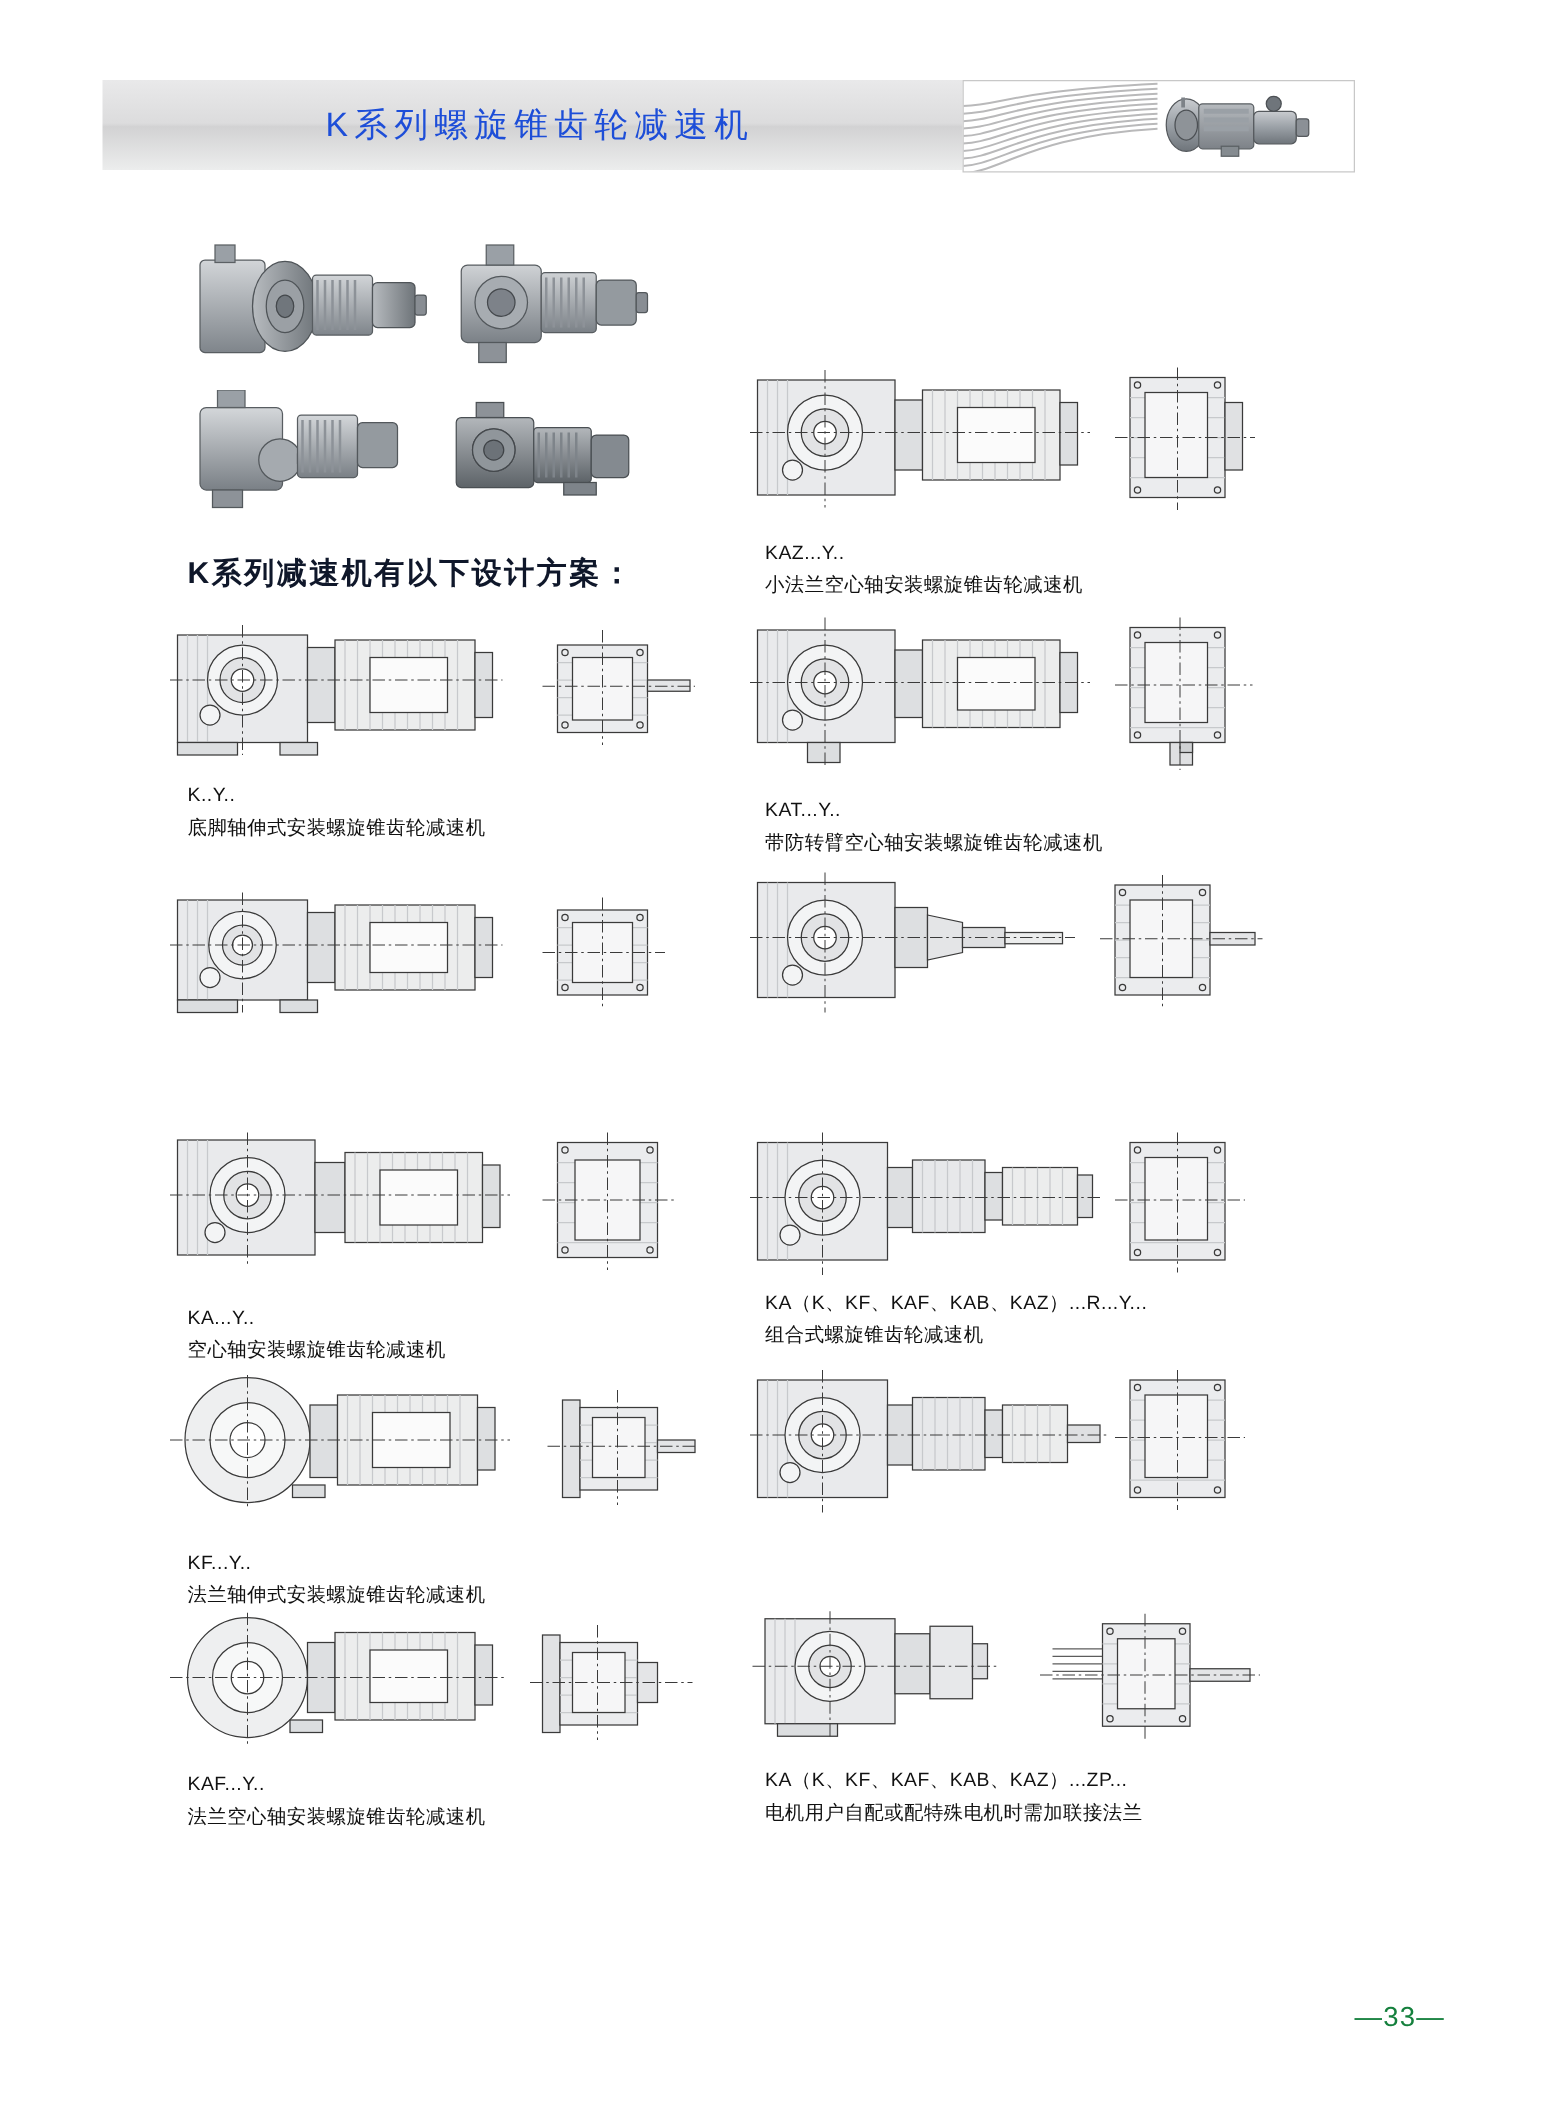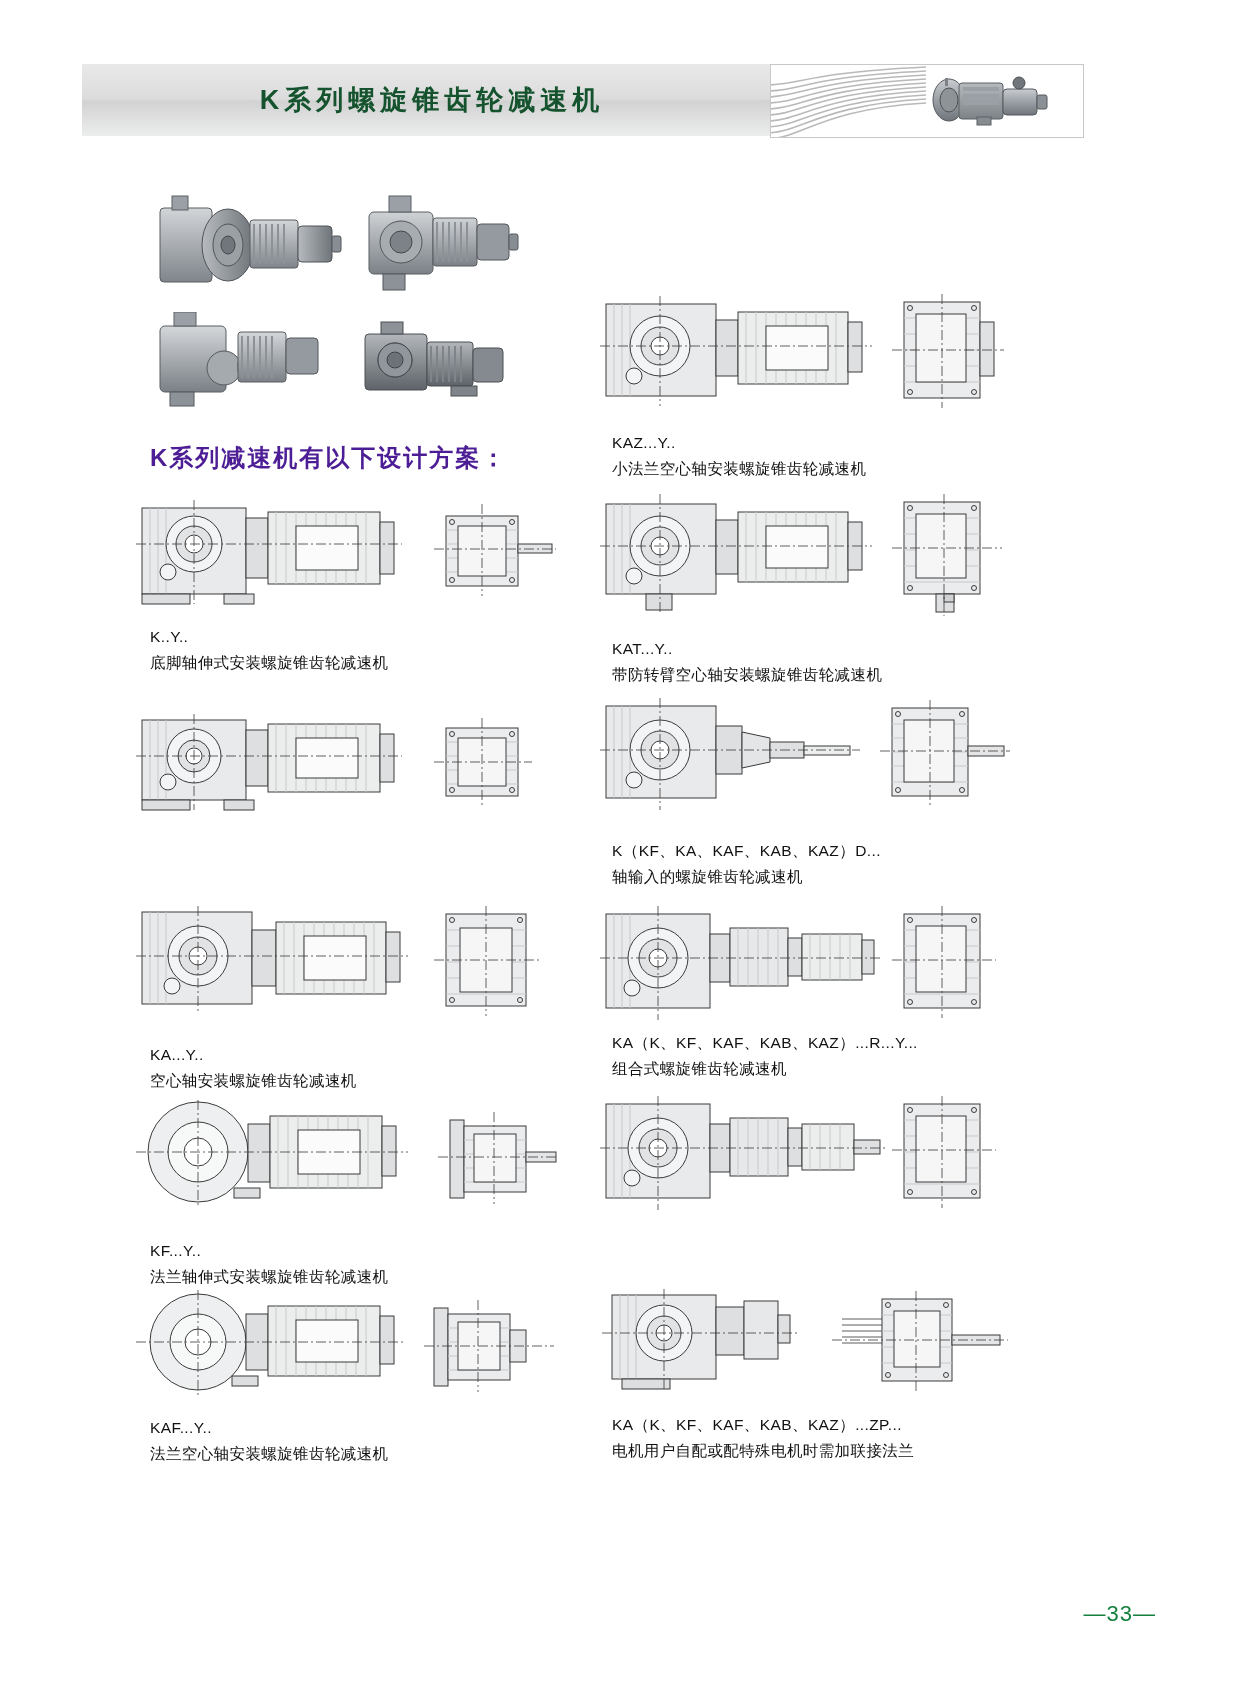--- a/index.html
+++ b/index.html
@@ -17,39 +17,39 @@
   .header{
     position:absolute;left:82px;top:64px;width:1000px;height:72px;
   }
   .header-band{
     position:absolute;left:0;top:0;width:700px;height:72px;
     background:linear-gradient(180deg,#e9e9ea 0%,#dcdcdd 48%,#d2d2d3 52%,#eceded 100%);
   }
   .header-title{
     position:absolute;left:0;top:0;width:700px;height:72px;
     display:flex;align-items:center;justify-content:center;
-    font-size:27px;letter-spacing:5px;color:#14532d;font-weight:700;
+    font-size:27px;letter-spacing:5px;color:#1d4ed8;font-weight:400;
   }
   .header-swoosh{
     position:absolute;left:688px;top:0;width:312px;height:72px;
     border:1px solid #c8c8c8;background:#fff;overflow:hidden;
   }
   .swoosh-lines{position:absolute;left:-10px;top:-4px;width:170px;height:80px;}
   .header-img{
     position:absolute;right:14px;top:4px;width:150px;height:64px;
   }
 
   
   .photos{position:absolute;left:150px;top:190px;width:420px;height:230px;}
   .photo{position:absolute;}
 
   
   .sec-heading{
     position:absolute;left:150px;top:442px;
-    font-size:24px;font-weight:700;letter-spacing:2px;color:#4c1d95;
+    font-size:24px;font-weight:700;letter-spacing:2px;color:#0f172a;
   }
 
   
   .cap{
     position:absolute;font-size:15.5px;color:#111;line-height:26px;letter-spacing:.4px;
     white-space:nowrap;
   }
   .cap .l2{display:block;}
 
   
@@ -530,24 +530,20 @@
           <circle cx="370" cy="22" r="2.5"></circle>
         <circle cx="306" cy="98" r="2.5"></circle>
           <circle cx="370" cy="98" r="2.5"></circle>
       </g>
       <g stroke="#3a3a3a" stroke-width="0.8" stroke-dasharray="10 3 2 3">
         <line x1="288" y1="59" x2="418" y2="59"></line>
         <line x1="338" y1="8" x2="338" y2="114"></line>
       </g>
     </svg>
   </div>
-  <div class="cap" style="left:612px;top:838px;">
-    <span>K（KF、KA、KAF、KAB、KAZ）D...</span>
-    <span class="l2">轴输入的螺旋锥齿轮减速机</span>
-  </div>
 
   <div class="fig" style="left:592px;top:900px;">
     <svg width="420" height="130" viewBox="0 0 420 130">
       <g fill="none" stroke="#3a3a3a" stroke-width="1">
         <rect x="14" y="14" width="104" height="94" fill="#e9eaec"></rect>
         <path d="M22,14 L22,108 M30,14 L30,108 M38,14 L38,108" stroke="#c7c9cc"></path>
         <circle cx="66" cy="58" r="30" fill="#f3f4f5"></circle>
         <circle cx="66" cy="58" r="19" fill="#e2e3e5"></circle>
         <circle cx="66" cy="58" r="9" fill="#fff"></circle>
         <circle cx="40" cy="88" r="8" fill="#f3f4f5"></circle>

